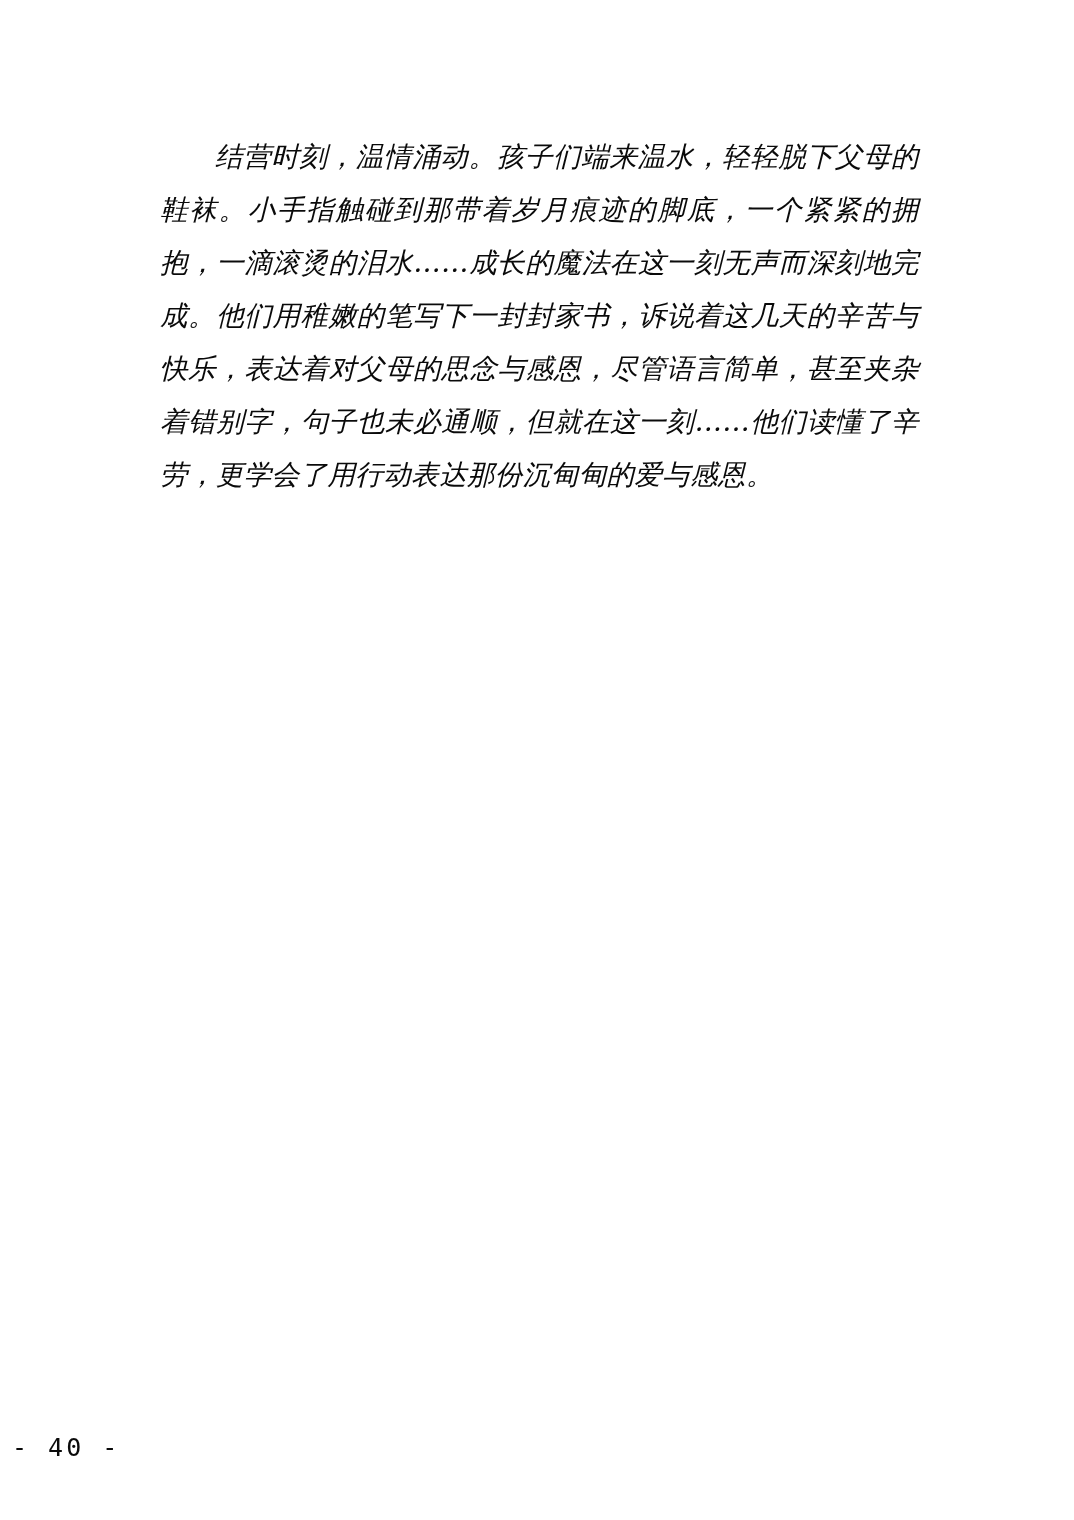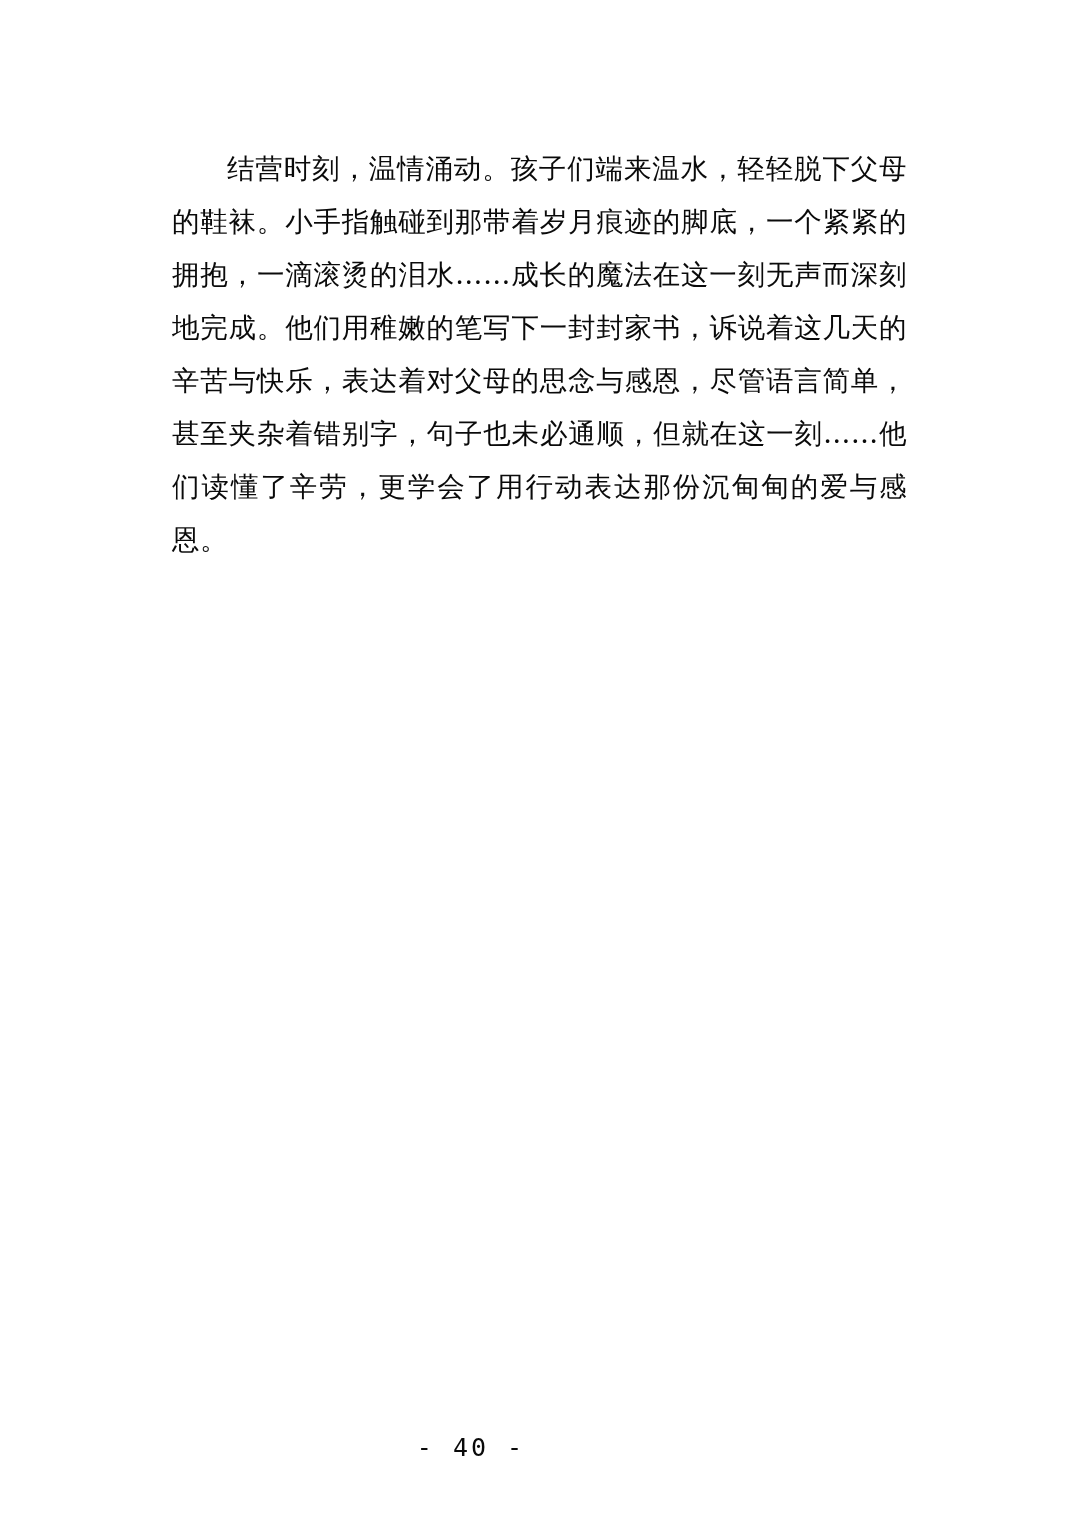--- a/index.html
+++ b/index.html
@@ -26,29 +26,30 @@
   }
   .body-text {
     font-size: 27.5px;
     line-height: 53px;
     letter-spacing: 0.4px;
     text-align: justify;
     text-justify: inter-ideograph;
     color: #0a0a0a;
   }
   .para {
-    margin: 12px;
+    margin: 0;
     text-indent: 2em;
+    font-style: italic;
   }
   .footer {
     position: absolute;
-    left: 0;
+    left: 12px;
     bottom: 58px;
     width: 942px;
-    text-align: center;
+    text-align: left;
   }
   .page-number {
     font-family: "DejaVu Sans Mono", "Liberation Mono", monospace;
     font-size: 25px;
     letter-spacing: 3px;
     color: #0a0a0a;
   }
 </style>
 </head>
 <body>

